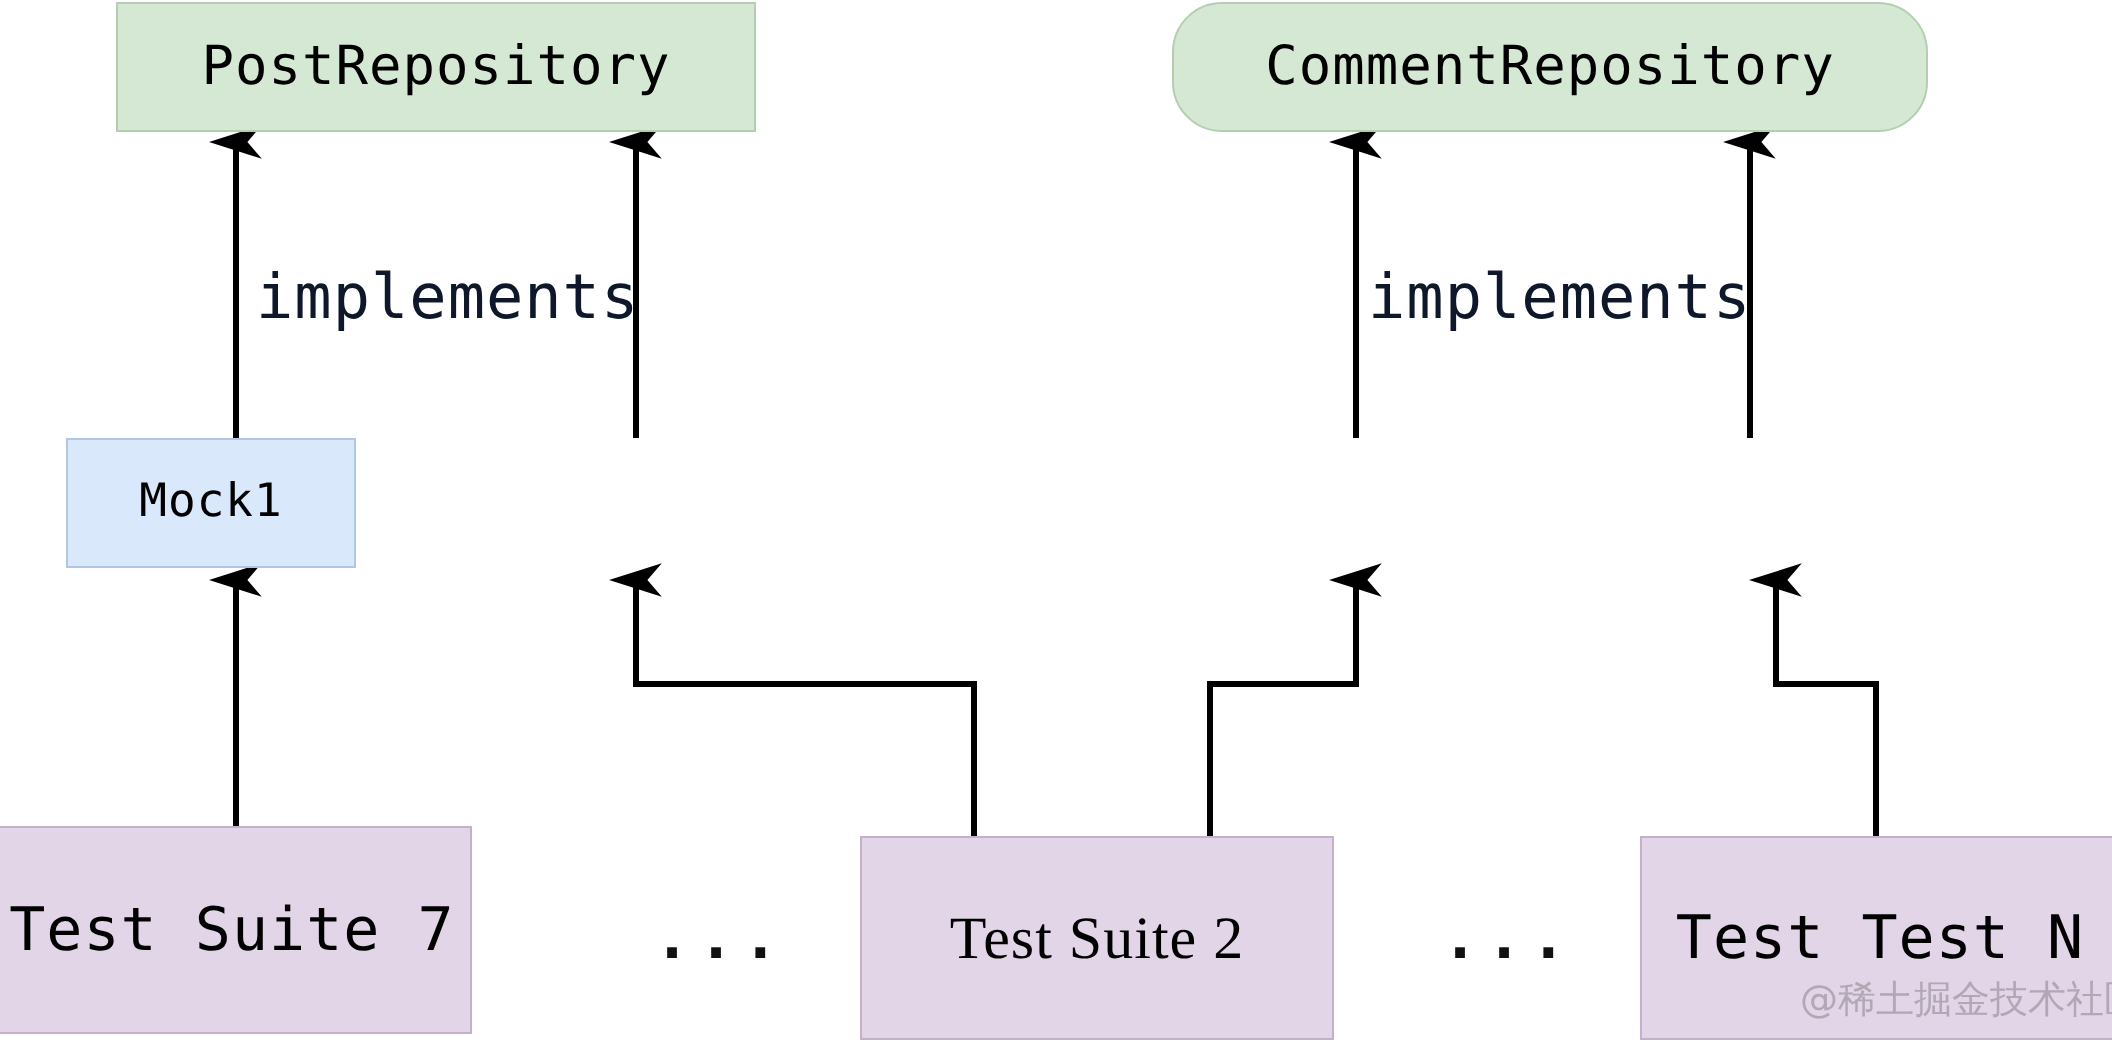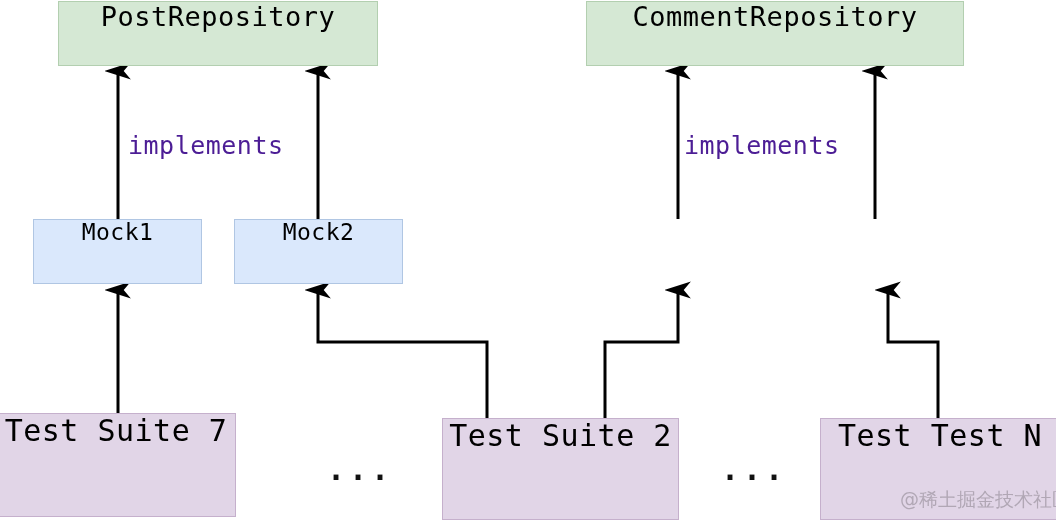--- a/index.html
+++ b/index.html
@@ -13,20 +13,21 @@
     width: 1056px;
     height: 520px;
     background: #ffffff;
     overflow: hidden;
     font-family: "DejaVu Sans Mono", "Liberation Mono", monospace;
   }
   .node {
     position: absolute;
     box-sizing: border-box;
     display: flex;
+    align-items: center;
     justify-content: center;
     text-align: center;
     color: #000000;
     line-height: 1.1;
     white-space: nowrap;
   }
   .node-iface {
     background: #d5e8d4;
     border: 1px solid #b3cfb0;
     font-size: 27px;
@@ -39,22 +40,22 @@
     letter-spacing: 0.5px;
   }
   .node-suite {
     background: #e1d5e7;
     border: 1px solid #c5b0cc;
     font-size: 30px;
     letter-spacing: 0.5px;
   }
   .edge-label {
     position: absolute;
-    color: #4c1d95;
-    font-size: 25px;
+    color: #0f172a;
+    font-size: 31px;
     letter-spacing: 0.5px;
     white-space: nowrap;
     text-align: center;
   }
   .ellipsis {
     position: absolute;
     color: #111111;
     font-size: 30px;
     letter-spacing: 4px;
     font-weight: 700;
@@ -96,35 +97,32 @@
         <path d="M 118 413 L 118 290" fill="none" stroke="#000000" stroke-width="3" stroke-linecap="butt" stroke-linejoin="miter" marker-end="url(#arrowhead)"></path>
         <path d="M 487 418 L 487 342 L 318 342 L 318 290" fill="none" stroke="#000000" stroke-width="3" stroke-linecap="butt" stroke-linejoin="miter" marker-end="url(#arrowhead)"></path>
         <path d="M 605 418 L 605 342 L 678 342 L 678 290" fill="none" stroke="#000000" stroke-width="3" stroke-linecap="butt" stroke-linejoin="miter" marker-end="url(#arrowhead)"></path>
         <path d="M 938 418 L 938 342 L 888 342 L 888 290" fill="none" stroke="#000000" stroke-width="3" stroke-linecap="butt" stroke-linejoin="miter" marker-end="url(#arrowhead)"></path>
       </g>
   </svg>
 
   <div class="node node-iface" id="node-post-repository" style="left: 58px; top: 1px; width: 320px; height: 65px;">
     <span>PostRepository</span>
   </div>
-  <div class="node node-iface" id="node-comment-repository" style="left: 586px; top: 1px; width: 378px; height: 65px;">
+  <div class="node node-iface" id="node-comment-repository" style="left: 586px; top: 1px; width: 378px; height: 65px; border-radius: 25px;">
     <span>CommentRepository</span>
   </div>
 
-  <div class="node node-mock" id="node-mock1" style="left: 33px; top: 219px; width: 169px; height: 65px;">
+  <div class="node node-mock" id="node-mock1" style="left: 33px; top: 219px; width: 145px; height: 65px;">
     <span>Mock1</span>
-  </div>
-  <div class="node node-mock" id="node-mock2" style="left: 234px; top: 219px; width: 169px; height: 65px;">
-    <span>Mock2</span>
   </div>
 
   <div class="node node-suite" id="node-test-suite-1" style="left: -4px; top: 413px; width: 240px; height: 104px;">
     <span>Test Suite 7</span>
   </div>
-  <div class="node node-suite" id="node-test-suite-2" style="left: 442px; top: 418px; width: 237px; height: 102px;">
+  <div class="node node-suite" id="node-test-suite-2" style="left: 430px; top: 418px; width: 237px; height: 102px; font-family: Liberation Serif, serif;">
     <span>Test Suite 2</span>
   </div>
   <div class="node node-suite" id="node-test-suite-n" style="left: 820px; top: 418px; width: 240px; height: 102px;">
     <span>Test Test N</span>
   </div>
 
   <div class="edge-label" id="label-implements-left" style="left: 128px; top: 131px;">implements</div>
   <div class="edge-label" id="label-implements-right" style="left: 684px; top: 131px;">implements</div>
 
   <div class="ellipsis" id="ellipsis-1" style="left: 327px; top: 452px;">...</div>

